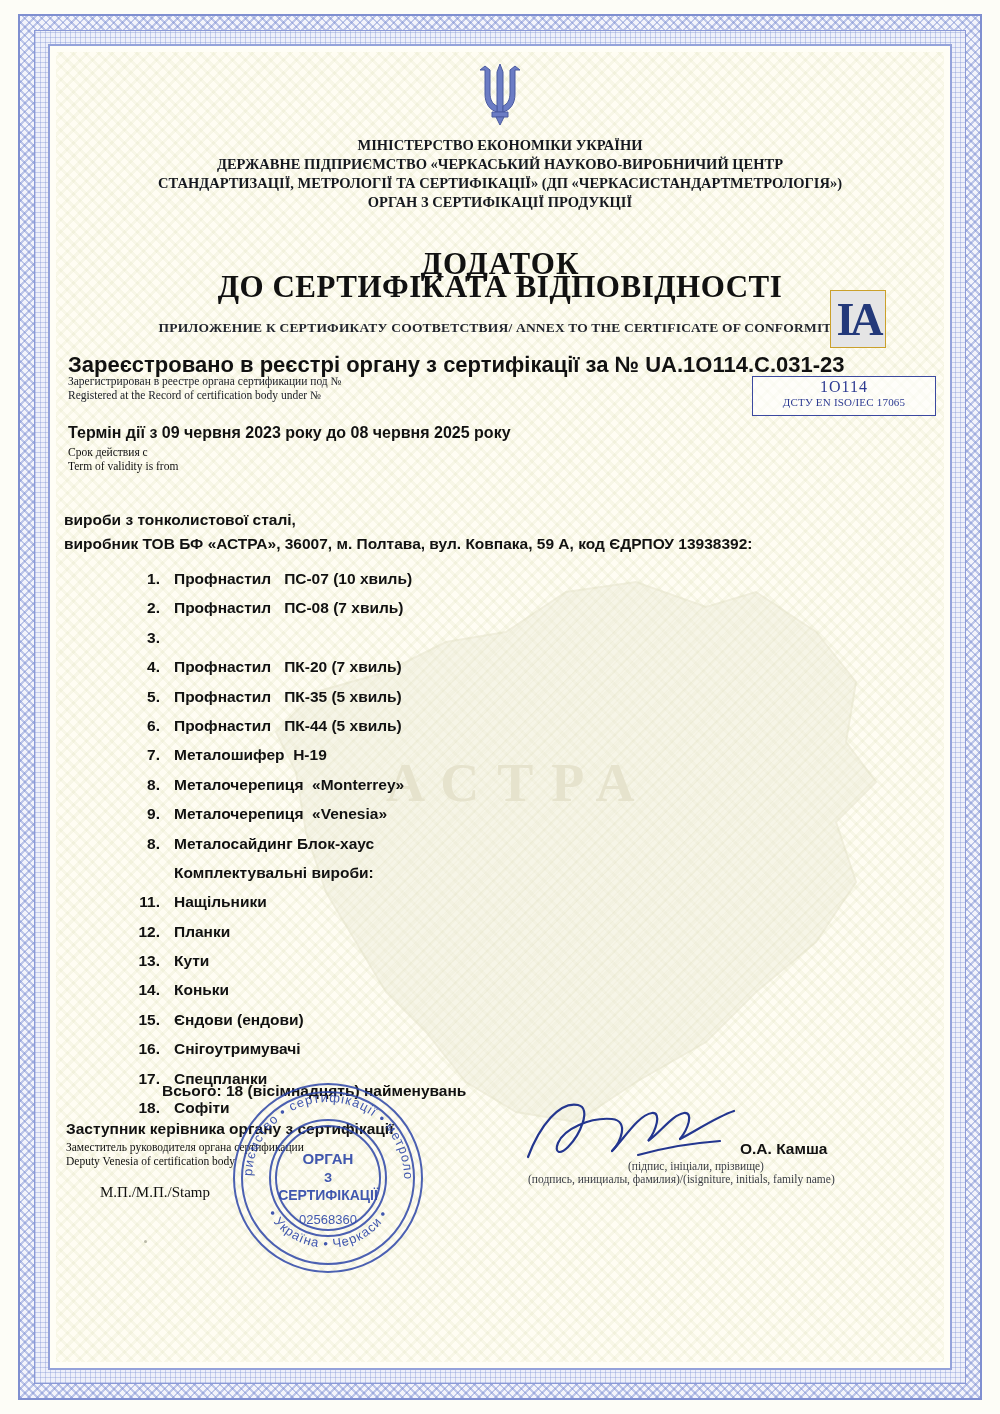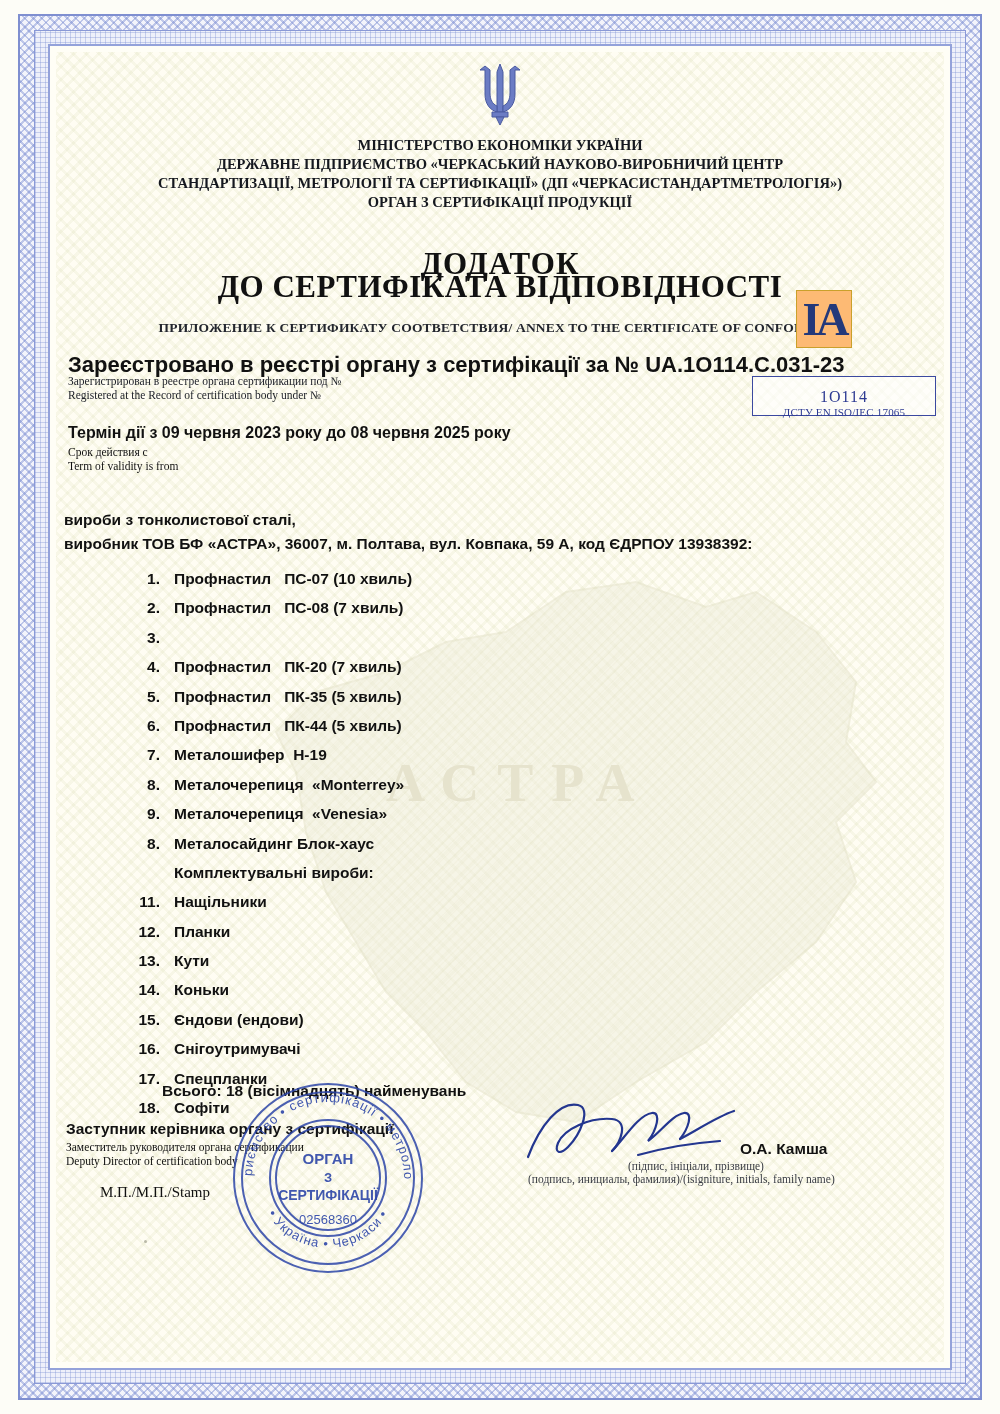--- a/index.html
+++ b/index.html
@@ -96,23 +96,23 @@
   }
   .title3{
     position:absolute;left:0;right:0;top:320px;
     text-align:center;
     font-family:"Liberation Serif", serif;
     font-weight:bold;font-size:13.5px;letter-spacing:.2px;
     color:#23262e;
   }
 
   .logo-ua{
-    position:absolute;left:796px;top:290px;
+    position:absolute;left:830px;top:290px;
     width:54px;height:56px;
-    background:#fdba74;
+    background:#e5e5e5;
     border:1px solid #caa02a;
   }
   .logo-ua .glyph{
     position:absolute;inset:0;
     color:#23397a;
     font-family:"Liberation Serif", serif;
     font-weight:bold;font-size:46px;
     display:flex;align-items:center;justify-content:center;
     letter-spacing:-4px;
   }
@@ -135,21 +135,21 @@
   .accred{
     position:absolute;left:752px;top:376px;
     width:182px;height:38px;
     border:1.5px solid #3b49a0;
     text-align:center;
     color:#2c3a92;
     background:rgba(255,255,255,.6);
   }
   .accred .code{
     font-family:"Liberation Serif", serif;
-    font-size:16px;letter-spacing:1px;line-height:18px;margin-top:11px;
+    font-size:16px;letter-spacing:1px;line-height:18px;margin-top:1px;
   }
   .accred .std{
     font-family:"Liberation Serif", serif;
     font-size:11px;letter-spacing:.2px;line-height:13px;
   }
 
   .term{
     position:absolute;left:68px;top:424px;
     font-weight:bold;font-size:16px;
   }
@@ -369,21 +369,21 @@
       <div class="item">
           <span class="num">18.</span>
           <span class="nm">Софіти</span>
         </div>
     </div>
 
     <div class="total">Всього: 18 (вісімнадцять) найменувань</div>
 
     <div class="sig-title">Заступник керівника органу з сертифікації</div>
     <div class="sig-sub1">Заместитель руководителя органа сертификации</div>
-    <div class="sig-sub2">Deputy Director of certification body</div>
+    <div class="sig-sub2">Deputy Venesia of certification body</div>
     <div class="stamp-label">М.П./М.П./Stamp</div>
 
     <div class="name">О.А. Камша</div>
     <div class="sig-cap1">(підпис, ініціали, прізвище)</div>
     <div class="sig-cap2">(подпись, инициалы, фамилия)/(isigniture, initials, family name)</div>
 
     <svg class="signature" width="230" height="80" viewBox="0 0 230 80">
       <g fill="none" stroke="#23368f" stroke-width="2.2" stroke-linecap="round">
         <path d="M8,62 C20,30 40,6 58,10 C72,13 60,40 48,52 C40,60 34,58 38,48 C44,34 70,22 92,24 C110,26 100,48 92,56"></path>
         <path d="M92,56 C104,44 118,20 132,18 C142,17 136,36 128,46 C140,38 152,20 164,18 C174,17 168,34 160,44"></path>

